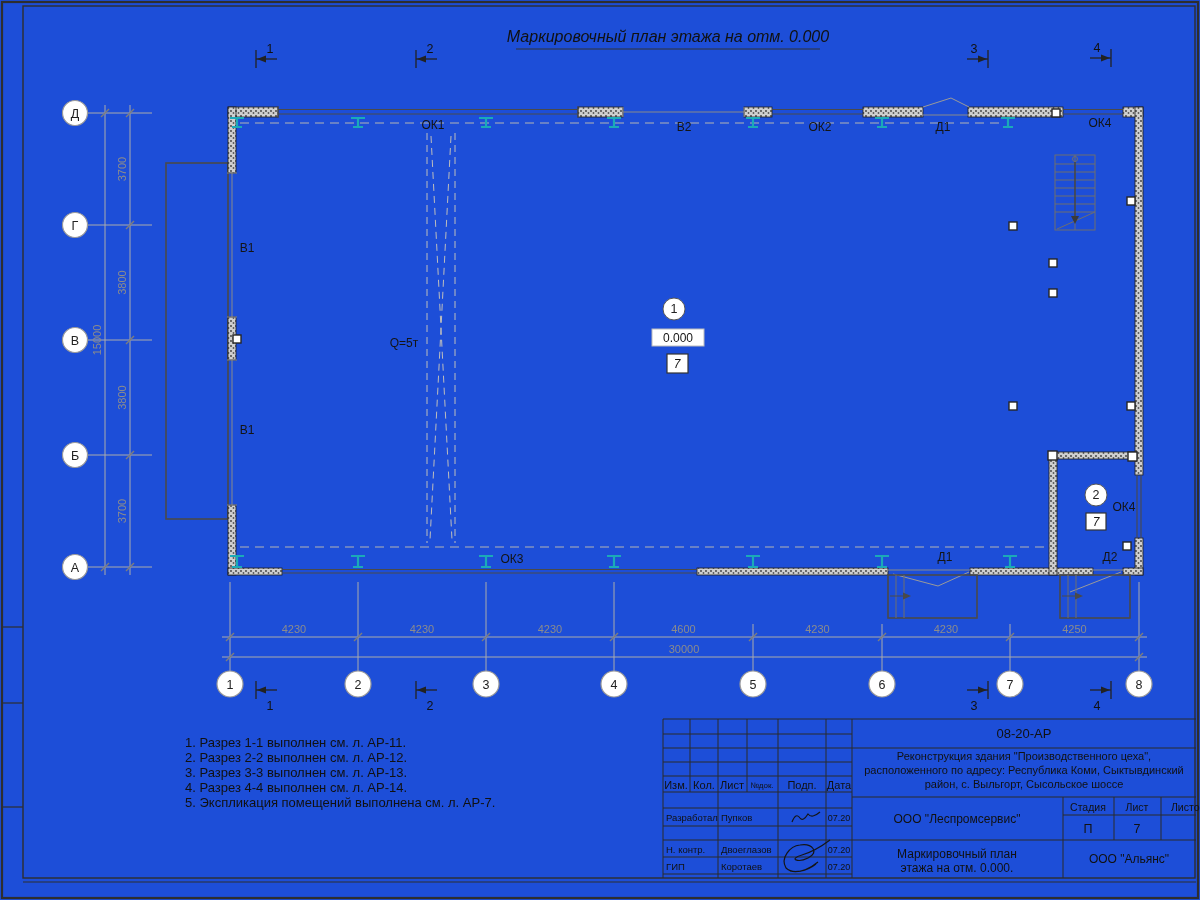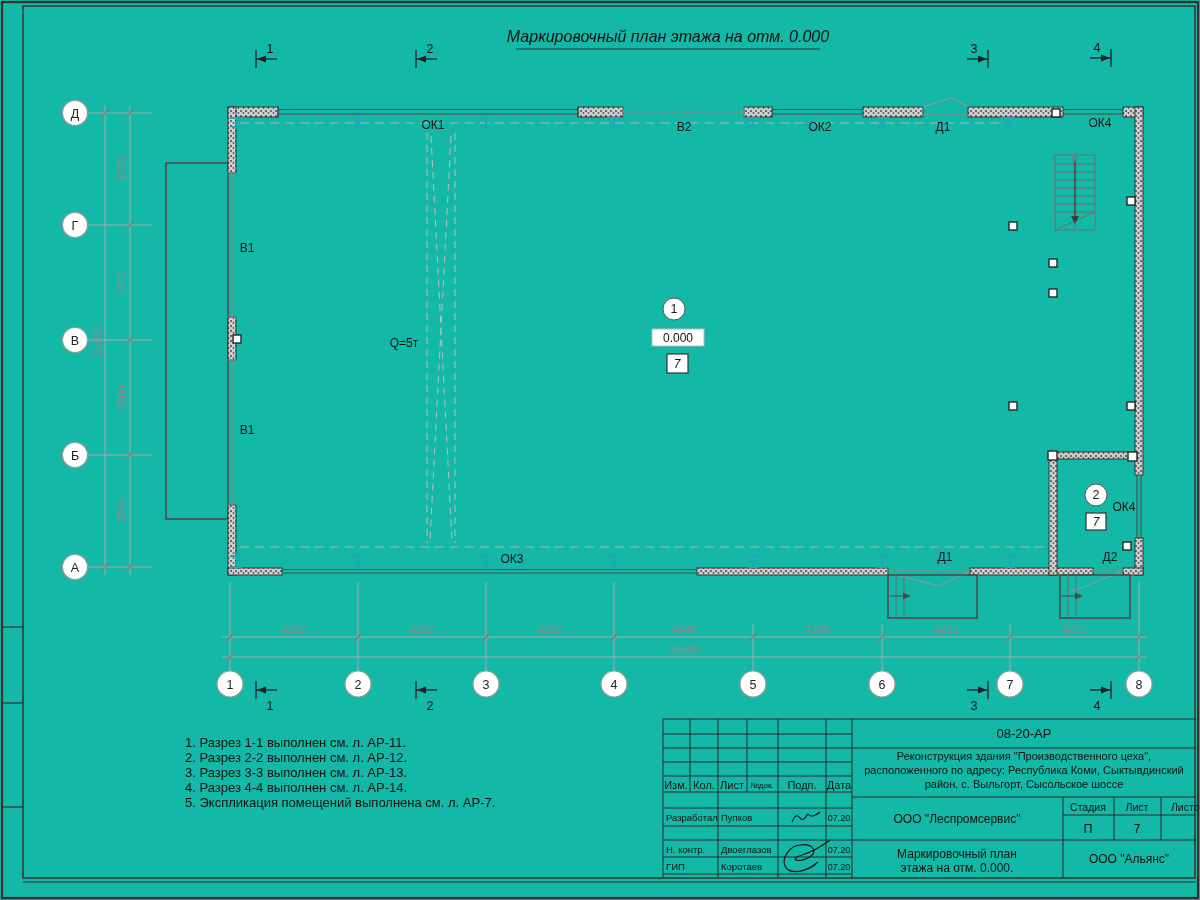--- a/index.html
+++ b/index.html
@@ -1,16 +1,16 @@
 <!DOCTYPE html>
 <html><head>
 <meta charset="utf-8">
 <style>
   html,body{margin:0;padding:0;background:#ffffff;}
-  .sheet{position:relative;width:1200px;height:900px;background:#14b8a6;
+  .sheet{position:relative;width:1200px;height:900px;background:#1d4ed8;
          font-family:"Liberation Sans",sans-serif;overflow:hidden;}
   svg{position:absolute;left:0;top:0;font-family:"Liberation Sans",sans-serif;}
   
   .w    {fill:url(#hatch);stroke:#1f1f1f;stroke-width:0.8;}
   .thin {stroke:#8a8a8a;stroke-width:1;fill:none;}
   .win  {stroke:#4a4a4a;stroke-width:1.1;}
   .out  {stroke:#4a4a4a;stroke-width:1.6;fill:none;}
   .dim  {stroke:#ababab;stroke-width:1;fill:none;}
   .tick {stroke:#7d7d7d;stroke-width:1.4;}
   .dimtxt{fill:#8c8c8c;font-size:11px;}

